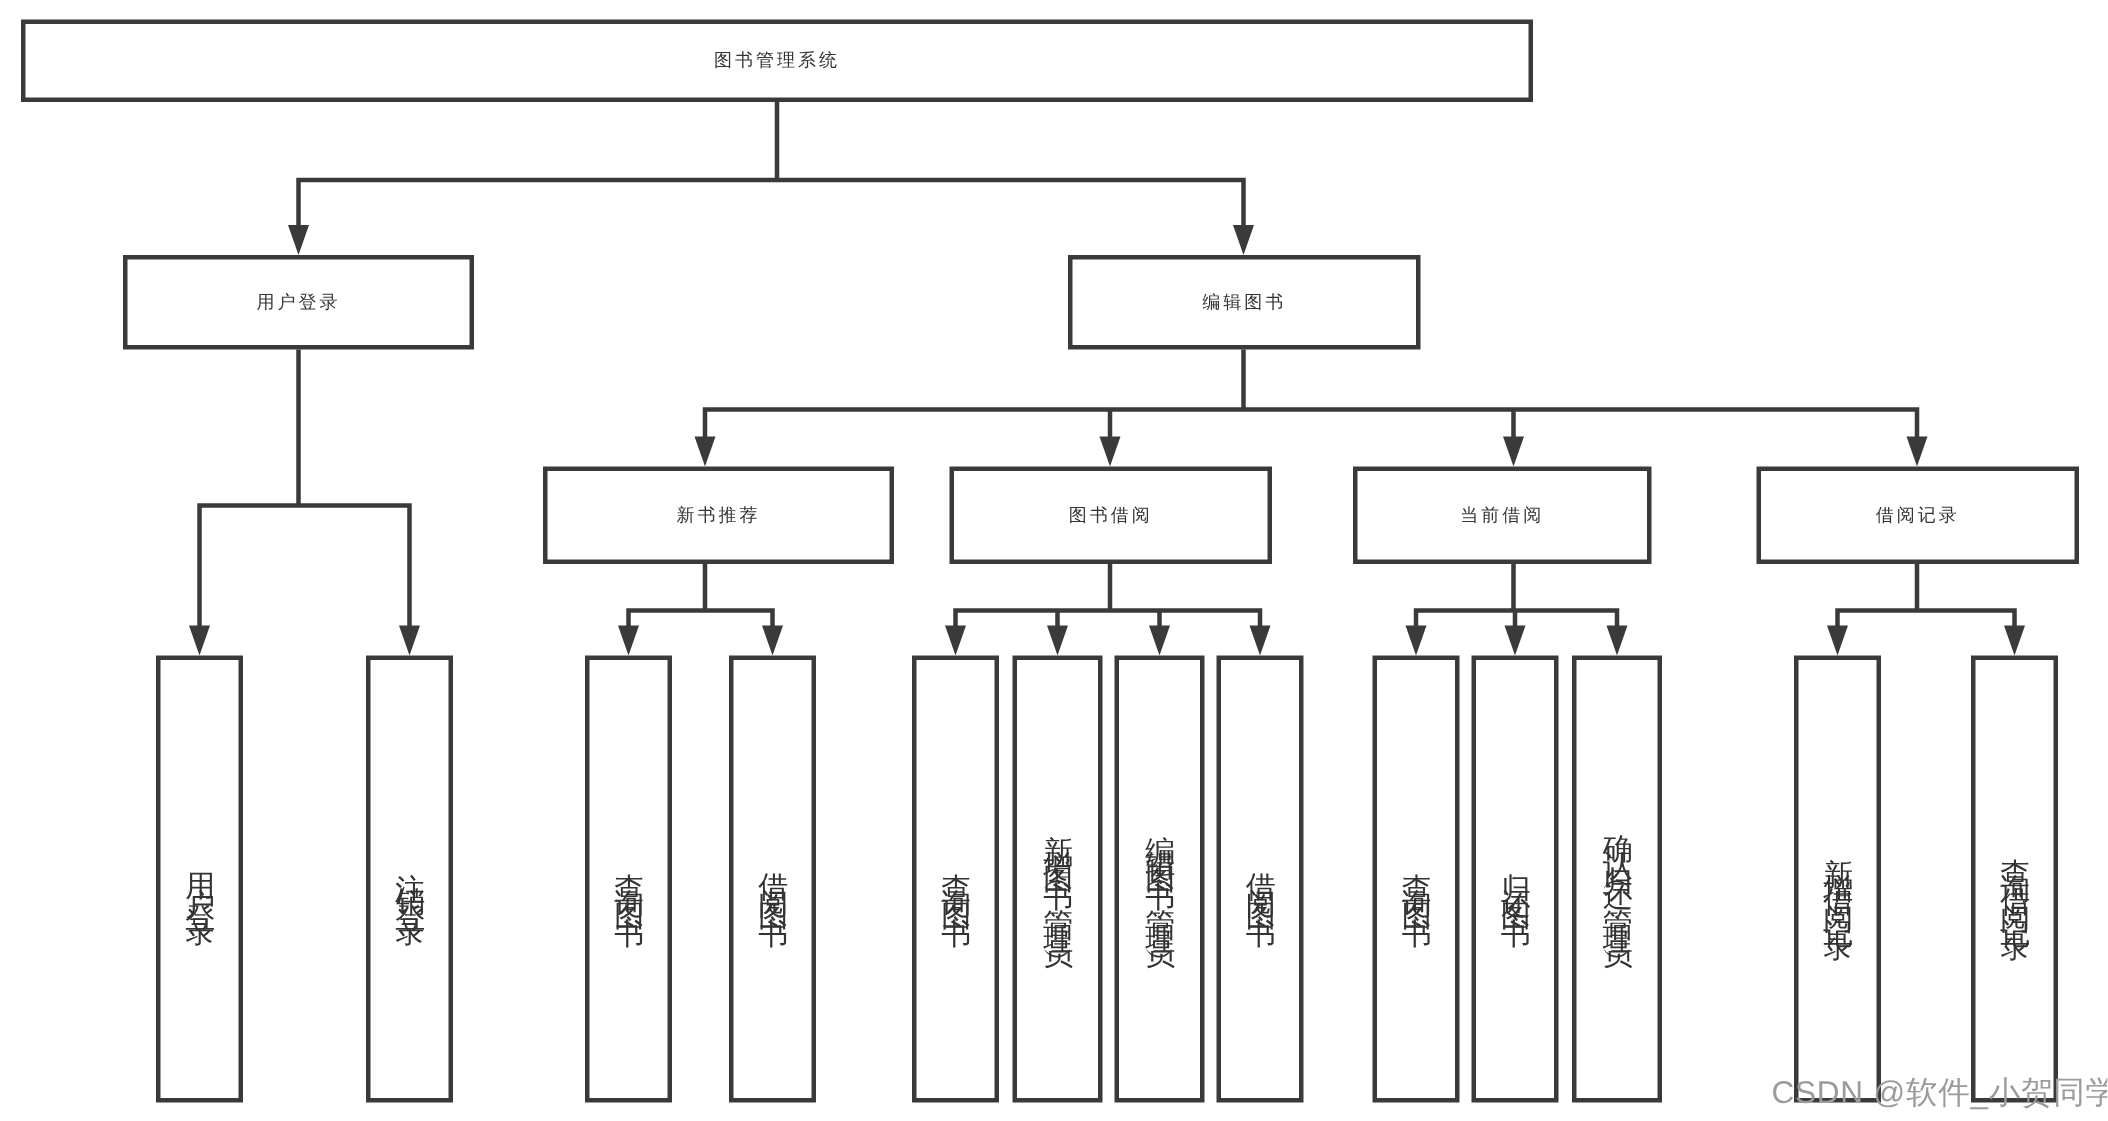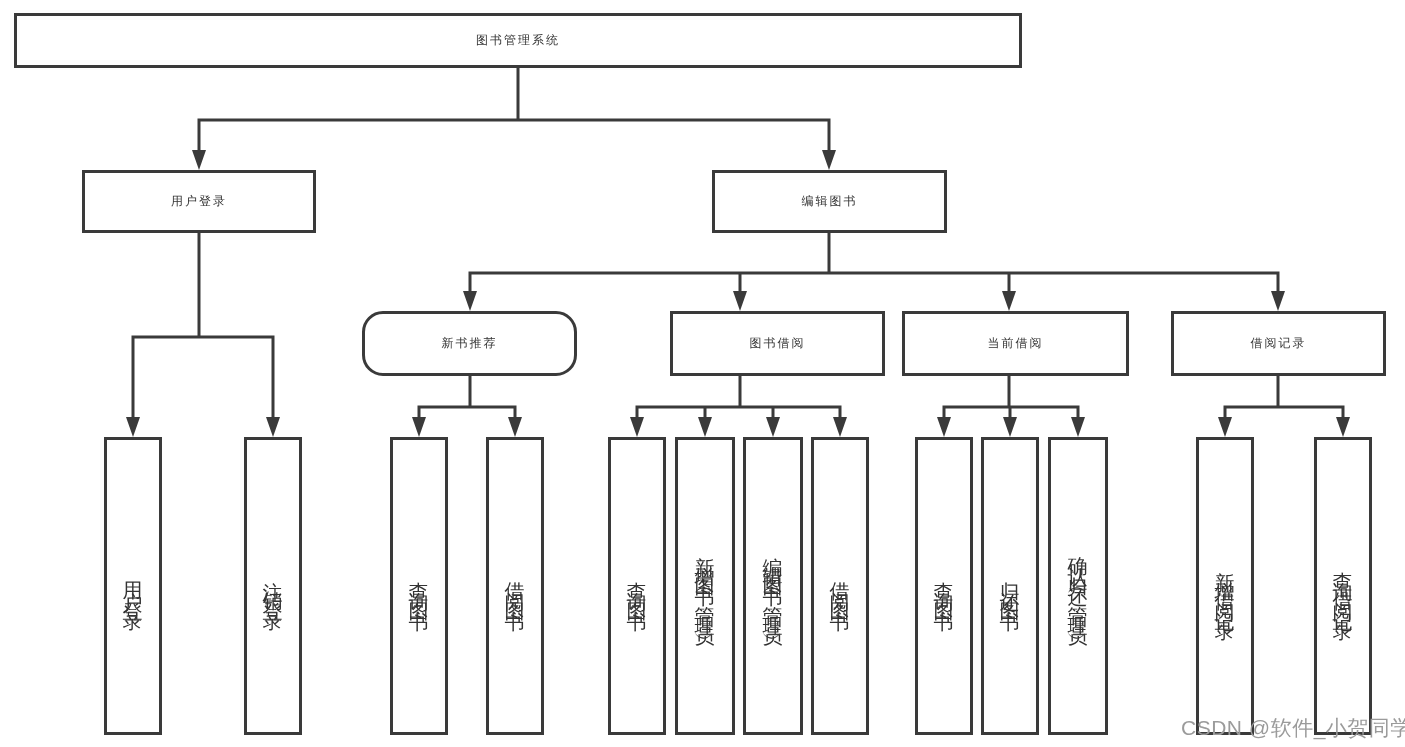--- a/index.html
+++ b/index.html
@@ -78,27 +78,27 @@
     <span>图书管理系统</span>
   </div>
 
   <div class="node h-node" style="left:82px; top:170px; width:234px; height:63px;">
     <span>用户登录</span>
   </div>
   <div class="node h-node" style="left:712px; top:170px; width:235px; height:63px;">
     <span>编辑图书</span>
   </div>
 
-  <div class="node h-node" style="left:362px; top:311px; width:215px; height:65px;border-radius:21px;">
+  <div class="node h-node" style="left:362px; top:311px; width:234px; height:65px;">
     <span>新书推荐</span>
   </div>
-  <div class="node h-node" style="left:633px; top:311px; width:215px; height:65px;margin-left:37px;">
+  <div class="node h-node" style="left:633px; top:311px; width:215px; height:65px;">
     <span>图书借阅</span>
   </div>
-  <div class="node h-node" style="left:902px; top:311px; width:227px; height:65px;">
+  <div class="node h-node" style="left:902px; top:311px; width:199px; height:65px;">
     <span>当前借阅</span>
   </div>
   <div class="node h-node" style="left:1171px; top:311px; width:215px; height:65px;">
     <span>借阅记录</span>
   </div>
 
   <div class="node v-node" style="left:104px;">
     <span class="vtext">用户登录</span>
   </div>
   <div class="node v-node" style="left:244px;">

